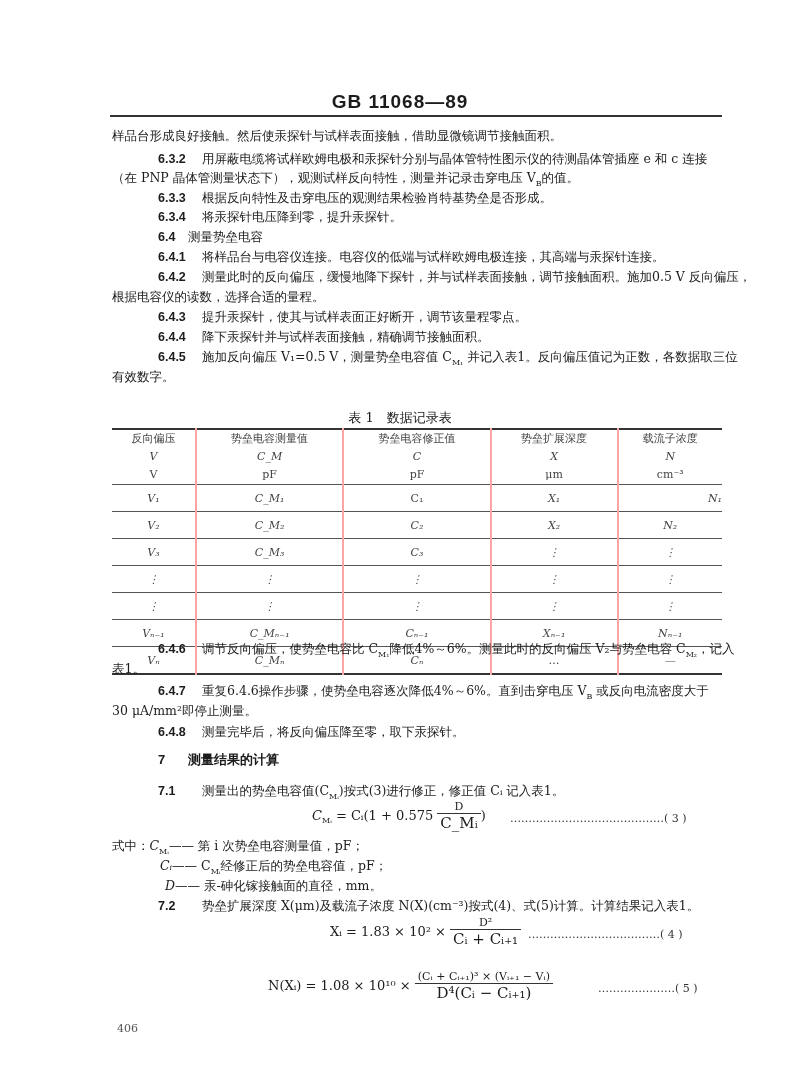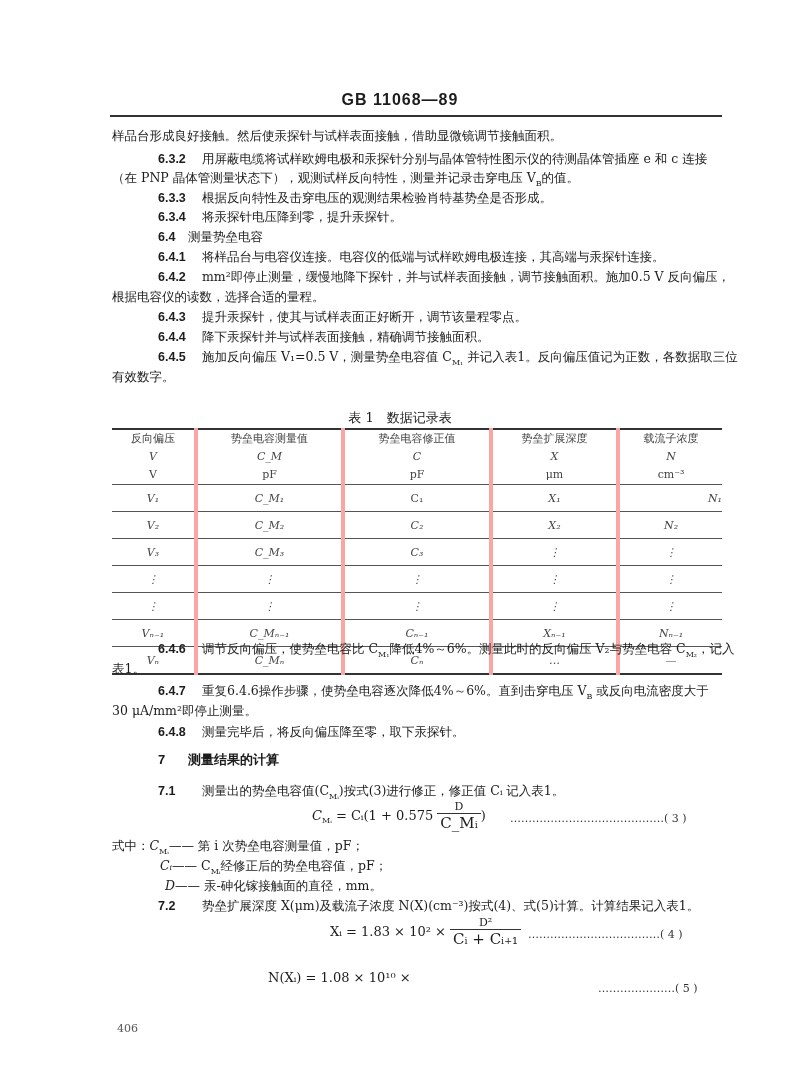--- a/index.html
+++ b/index.html
@@ -1,28 +1,28 @@
 <!DOCTYPE html>
 <html><head>
 <meta charset="utf-8">
 <style>
   html, body { margin:0; padding:0; background:#ffffff; }
   body { width:800px; height:1079px; position:relative; overflow:hidden;
          font-family:"DejaVu Serif", serif; color:#1c1c1c; font-size:12.5px; }
   .abs { position:absolute; white-space:nowrap; }
-  .hdr { top:91px; left:0; width:800px; text-align:center; font-family:"Liberation Sans", sans-serif; font-weight:bold; font-size:16px; letter-spacing:1px; }
+  .hdr { top:91px; left:0; width:800px; text-align:center; font-family:"Liberation Sans", sans-serif; font-weight:bold; font-size:19px; letter-spacing:1px; }
   .hrule { position:absolute; left:110px; top:115px; width:612px; height:2px; background:#333; }
   .line { position:absolute; left:112px; white-space:nowrap; font-size:12.5px; line-height:16px; }
   .num { display:inline-block; width:44px; font-family:"Liberation Sans", sans-serif; font-weight:bold;margin-left:46px; }
   .num.w7 { width:30px; }
   i, .it { font-style:italic; }
   sub { font-size:8px; }
   .caption { position:absolute; left:0; width:800px; top:409px; text-align:center; font-size:13px; }
   table.t1 { position:absolute; left:112px; top:428px; width:610px; border-collapse:collapse; font-size:11px; color:#444; }
-  table.t1 td { text-align:center; border-left:4px solid #fca5a5; padding:0; }
+  table.t1 td { text-align:center; border-left:2px solid #fca5a5; padding:0; }
   table.t1 td:first-child { border-left:none;margin-top:12px; }
   table.t1 tr.head td { height:18px; line-height:18px; }
   table.t1 tr.body td { height:26px; border-top:1px solid #555; }
   table.t1 { border-top:2px solid #333; border-bottom:2px solid #333; }
   .formula { position:absolute; font-family:"DejaVu Serif", serif; font-size:13px; white-space:nowrap; }
   .frac { display:inline-block; vertical-align:middle; text-align:center; }
   .frac .n { display:block; border-bottom:1px solid #333; padding:0 3px; font-size:11px; }
   .frac .d { display:block; padding:0 3px; font-size:15px; }
   .dots { position:absolute; font-size:11px; letter-spacing:0; color:#333; }
   .sec7 { font-family:"Liberation Sans", sans-serif; font-weight:bold; font-size:13px; }
@@ -36,21 +36,21 @@
 
 <div class="line" style="top:128px"><span>样品台形成良好接触。然后使汞探针与试样表面接触，借助显微镜调节接触面积。</span></div>
 
 <div class="line" style="top:151px"><span class="num">6.3.2</span><span>用屏蔽电缆将试样欧姆电极和汞探针分别与晶体管特性图示仪的待测晶体管插座 e 和 c 连接</span></div>
 <div class="line" style="top:170px"><span>（在 PNP 晶体管测量状态下），观测试样反向特性，测量并记录击穿电压 V</span><sub>B</sub><span>的值。</span></div>
 
 <div class="line" style="top:190px"><span class="num">6.3.3</span><span>根据反向特性及击穿电压的观测结果检验肖特基势垒是否形成。</span></div>
 <div class="line" style="top:209px"><span class="num">6.3.4</span><span>将汞探针电压降到零，提升汞探针。</span></div>
 <div class="line" style="top:229px"><span class="num w7">6.4</span><span>测量势垒电容</span></div>
 <div class="line" style="top:249px"><span class="num">6.4.1</span><span>将样品台与电容仪连接。电容仪的低端与试样欧姆电极连接，其高端与汞探针连接。</span></div>
-<div class="line" style="top:269px"><span class="num">6.4.2</span><span>mm²即停止测量，缓慢地降下探针，并与试样表面接触，调节接触面积。施加0.5 V 反向偏压，</span></div>
+<div class="line" style="top:269px"><span class="num">6.4.2</span><span>测量此时的反向偏压，缓慢地降下探针，并与试样表面接触，调节接触面积。施加0.5 V 反向偏压，</span></div>
 <div class="line" style="top:289px"><span>根据电容仪的读数，选择合适的量程。</span></div>
 <div class="line" style="top:309px"><span class="num">6.4.3</span><span>提升汞探针，使其与试样表面正好断开，调节该量程零点。</span></div>
 <div class="line" style="top:329px"><span class="num">6.4.4</span><span>降下汞探针并与试样表面接触，精确调节接触面积。</span></div>
 <div class="line" style="top:349px"><span class="num">6.4.5</span><span>施加反向偏压 V₁=0.5 V，测量势垒电容值 C</span><sub>M₁</sub><span> 并记入表1。反向偏压值记为正数，各数据取三位</span></div>
 <div class="line" style="top:369px"><span>有效数字。</span></div>
 
 <div class="caption">表 1　数据记录表</div>
 
 <table class="t1">
   <tbody id="t1-body">
@@ -147,17 +147,17 @@
 <div class="line" style="left:165px; top:878px"><i>D</i><span>—— 汞-砷化镓接触面的直径，mm。</span></div>
 
 <div class="line" style="top:898px"><span class="num">7.2</span><span>势垒扩展深度 X(μm)及载流子浓度 N(X)(cm⁻³)按式(4)、式(5)计算。计算结果记入表1。</span></div>
 
 <div class="formula" style="left:330px; top:916px">
   <span>Xᵢ = 1.83 × 10² × </span><span class="frac"><span class="n">D²</span><span class="d">Cᵢ + Cᵢ₊₁</span></span>
 </div>
 <div class="dots" style="left:528px; top:928px">………………………………<span>( 4 )</span></div>
 
 <div class="formula" style="left:268px; top:970px">
-  <span>N(Xᵢ) = 1.08 × 10¹⁰ × </span>
+  <span>N(Xᵢ) = 1.08 × 10¹⁰ × </span><span class="frac"><span class="n">(Cᵢ + Cᵢ₊₁)³ × (Vᵢ₊₁ − Vᵢ)</span><span class="d">D⁴(Cᵢ − Cᵢ₊₁)</span></span>
 </div>
 <div class="dots" style="left:598px; top:982px">…………………<span>( 5 )</span></div>
 
 <div class="pgno">406</div>
 
 </body></html>

